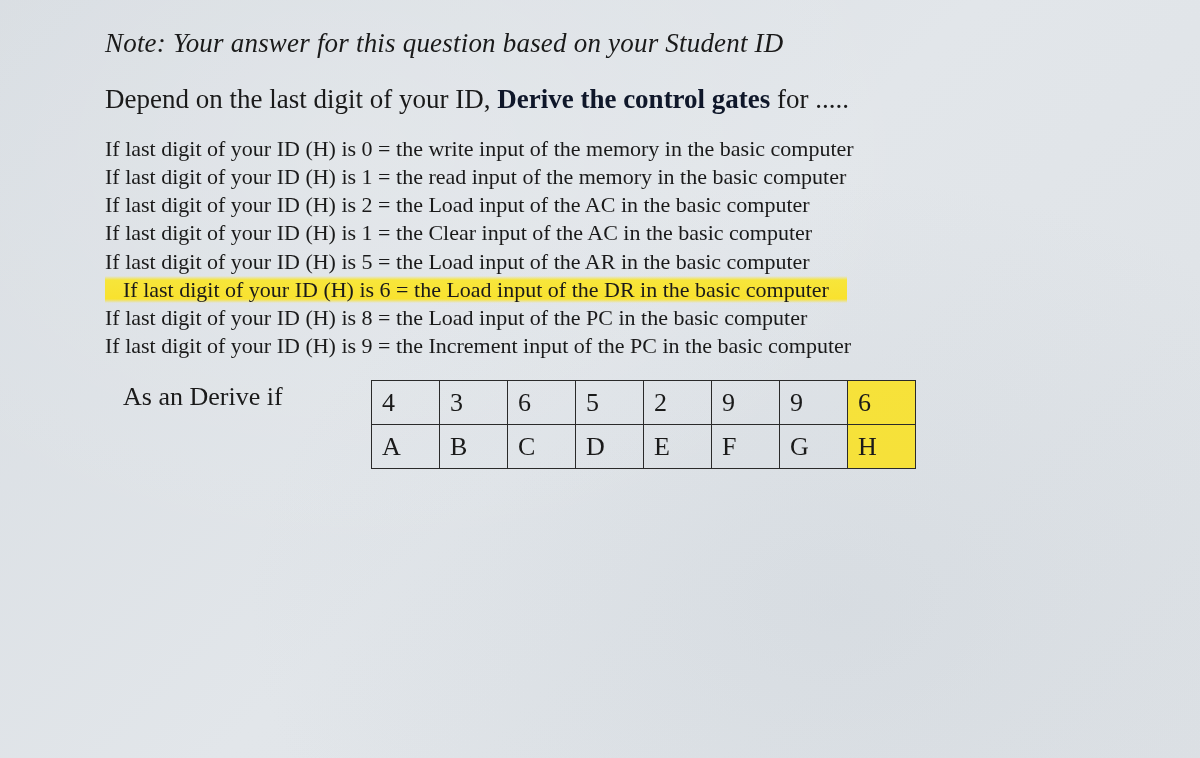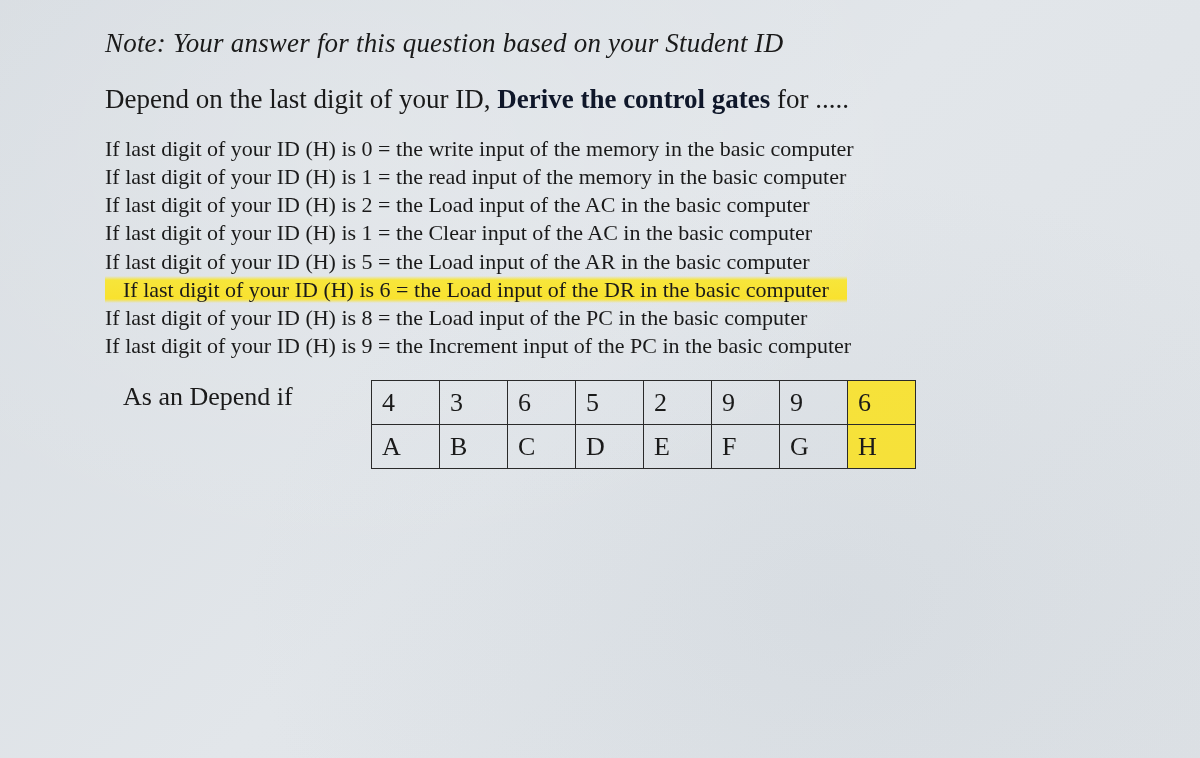--- a/index.html
+++ b/index.html
@@ -102,21 +102,21 @@
     <div class="cond-line"><span>If last digit of your ID (H) is 2 = the Load input of the AC in the basic computer</span></div>
     <div class="cond-line"><span>If last digit of your ID (H) is 1 = the Clear input of the AC in the basic computer</span></div>
     <div class="cond-line"><span>If last digit of your ID (H) is 5 = the Load input of the AR in the basic computer</span></div>
     <div class="cond-line"><span class="highlight">If last digit of your ID (H) is 6 = the Load input of the DR in the basic computer</span></div>
     <div class="cond-line"><span>If last digit of your ID (H) is 8 = the Load input of the PC in the basic computer</span></div>
     <div class="cond-line"><span>If last digit of your ID (H) is 9 = the Increment input of the PC in the basic computer</span></div>
   </div>
 
   <div class="example-row">
     <div class="example-label">
-      <div>As an Depend  if</div>
+      <div>As an Derive  if</div>
     </div>
     <table class="id-table">
       <tbody>
           <tr>
         <td>4</td>
         <td>3</td>
         <td>6</td>
         <td>5</td>
         <td>2</td>
         <td>9</td>

